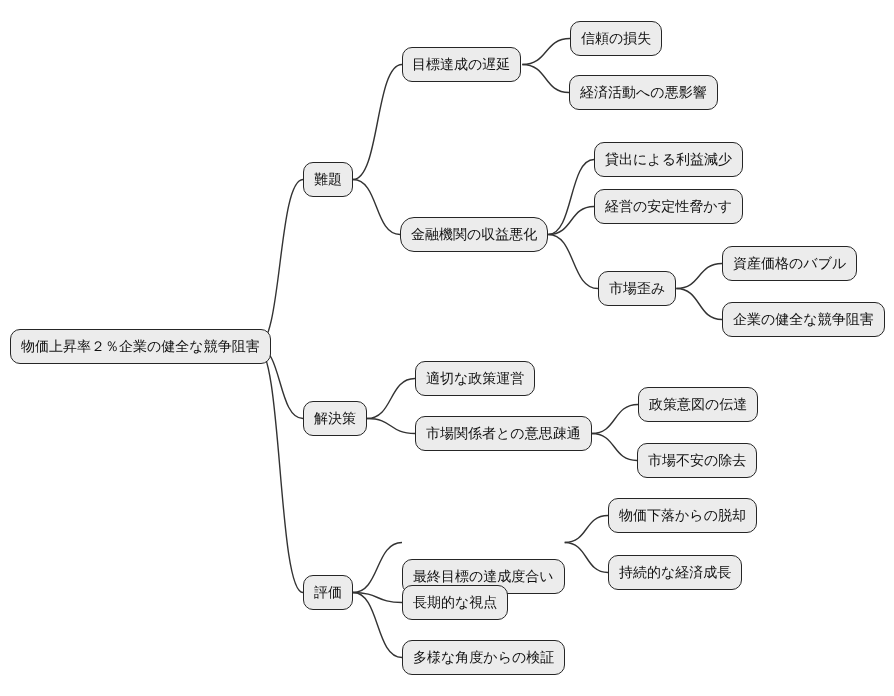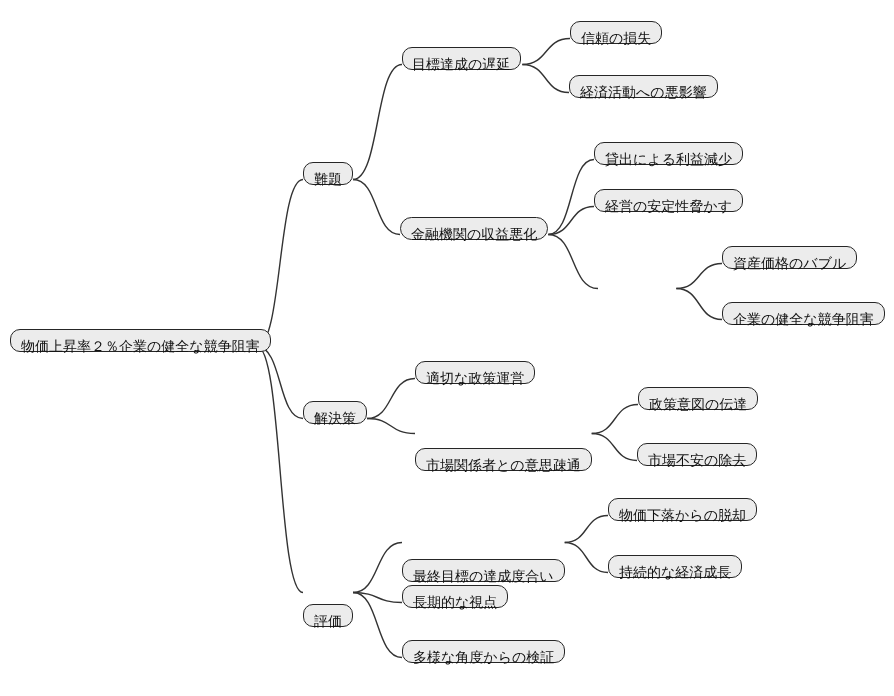--- a/index.html
+++ b/index.html
@@ -27,21 +27,21 @@
     stroke: var(--edge-color, #333333);
     stroke-width: 1.4;
   }
   .node {
     position: absolute;
     box-sizing: border-box;
     background: var(--node-fill, #ececec);
     border: 1.6px solid var(--node-border, #262626);
     border-radius: 10px;
     padding: 0 10px;
-    height: 23px;
+    height: 35px;
     line-height: 32px;
     font-size: 14px;
     color: var(--text-color, #111111);
     white-space: nowrap;
     text-align: center;
   }
 </style>
 </head>
 <body>
 
@@ -71,26 +71,27 @@
     </svg>
 
   <div class="node" style="left:10px;  top:329px;">物価上昇率２％企業の健全な競争阻害</div>
   <div class="node" style="left:303px; top:162px;">難題</div>
   <div class="node" style="left:402px; top:47px;padding-left:9px;">目標達成の遅延</div>
   <div class="node" style="left:570px; top:21px;">信頼の損失</div>
   <div class="node" style="left:569px; top:75px;">経済活動への悪影響</div>
   <div class="node" style="left:400px; top:217px;border-radius:14px;">金融機関の収益悪化</div>
   <div class="node" style="left:594px; top:142px;">貸出による利益減少</div>
   <div class="node" style="left:594px; top:189px;">経営の安定性脅かす</div>
+  <div class="node" style="left:598px; top:271px;">市場歪み</div>
   <div class="node" style="left:722px; top:246px;">資産価格のバブル</div>
   <div class="node" style="left:722px; top:302px;">企業の健全な競争阻害</div>
   <div class="node" style="left:303px; top:401px;">解決策</div>
   <div class="node" style="left:415px; top:361px;">適切な政策運営</div>
-  <div class="node" style="left:415px; top:416px;margin-top:32px;">市場関係者との意思疎通</div>
+  <div class="node" style="left:415px; top:416px;">市場関係者との意思疎通</div>
   <div class="node" style="left:638px; top:387px;text-align:right;">政策意図の伝達</div>
   <div class="node" style="left:637px; top:443px;">市場不安の除去</div>
-  <div class="node" style="left:303px; top:575px;margin-top:29px;">評価</div>
+  <div class="node" style="left:303px; top:575px;">評価</div>
   <div class="node" style="left:402px; top:525px;margin-top:34px;">最終目標の達成度合い</div>
   <div class="node" style="left:402px; top:585px;">長期的な視点</div>
   <div class="node" style="left:402px; top:640px;">多様な角度からの検証</div>
   <div class="node" style="left:608px; top:498px;">物価下落からの脱却</div>
   <div class="node" style="left:608px; top:555px;">持続的な経済成長</div>
 </div>
 
 </body></html>

